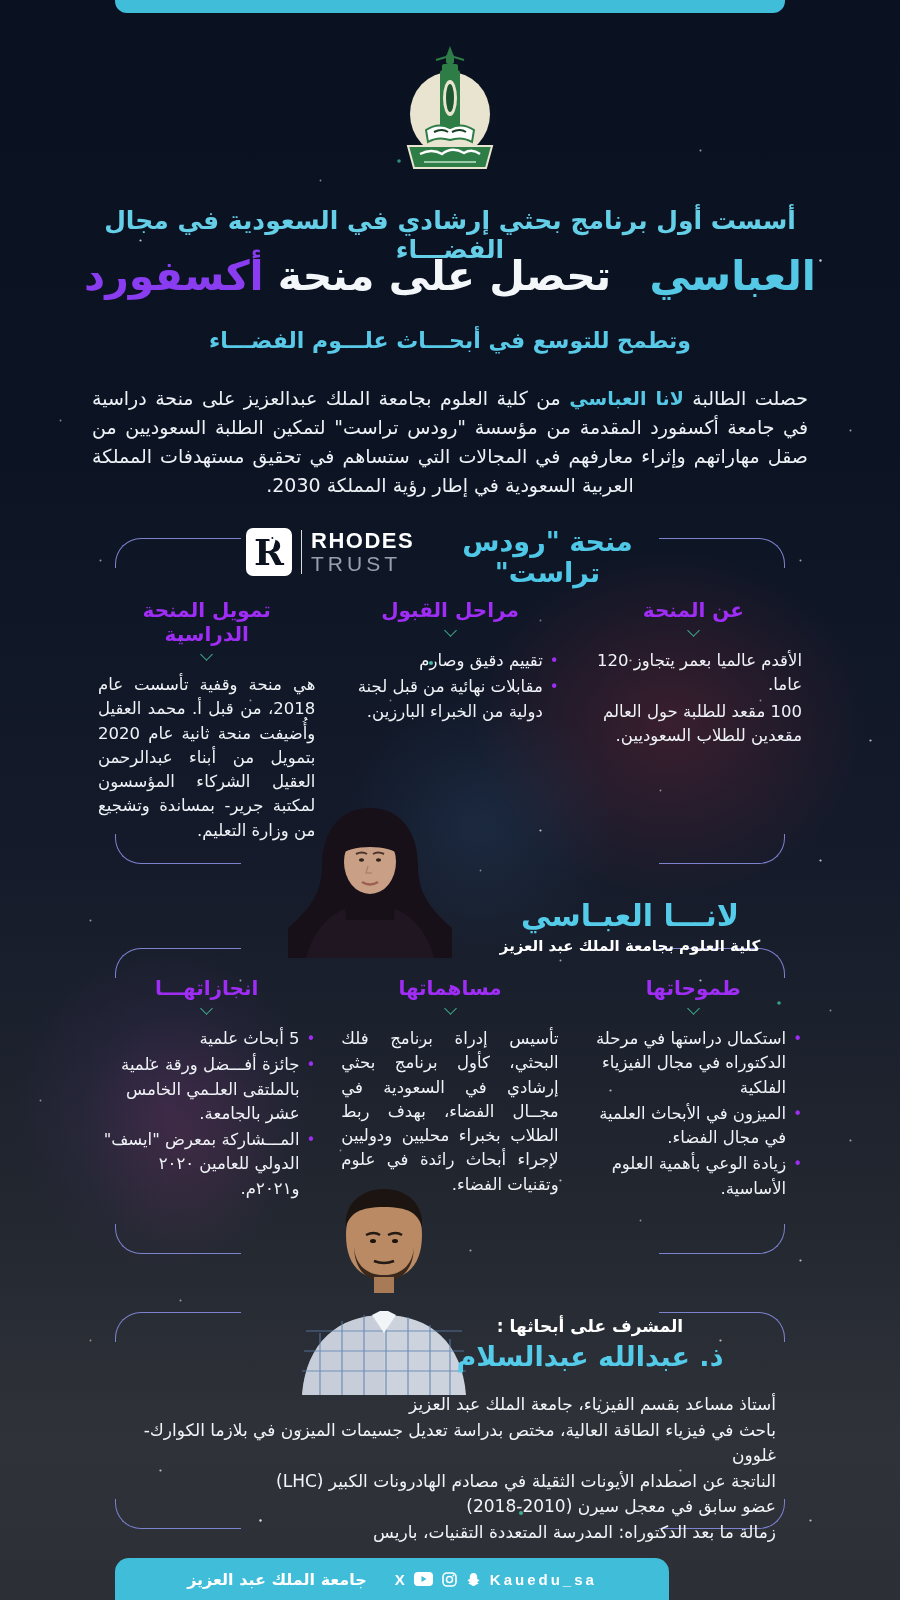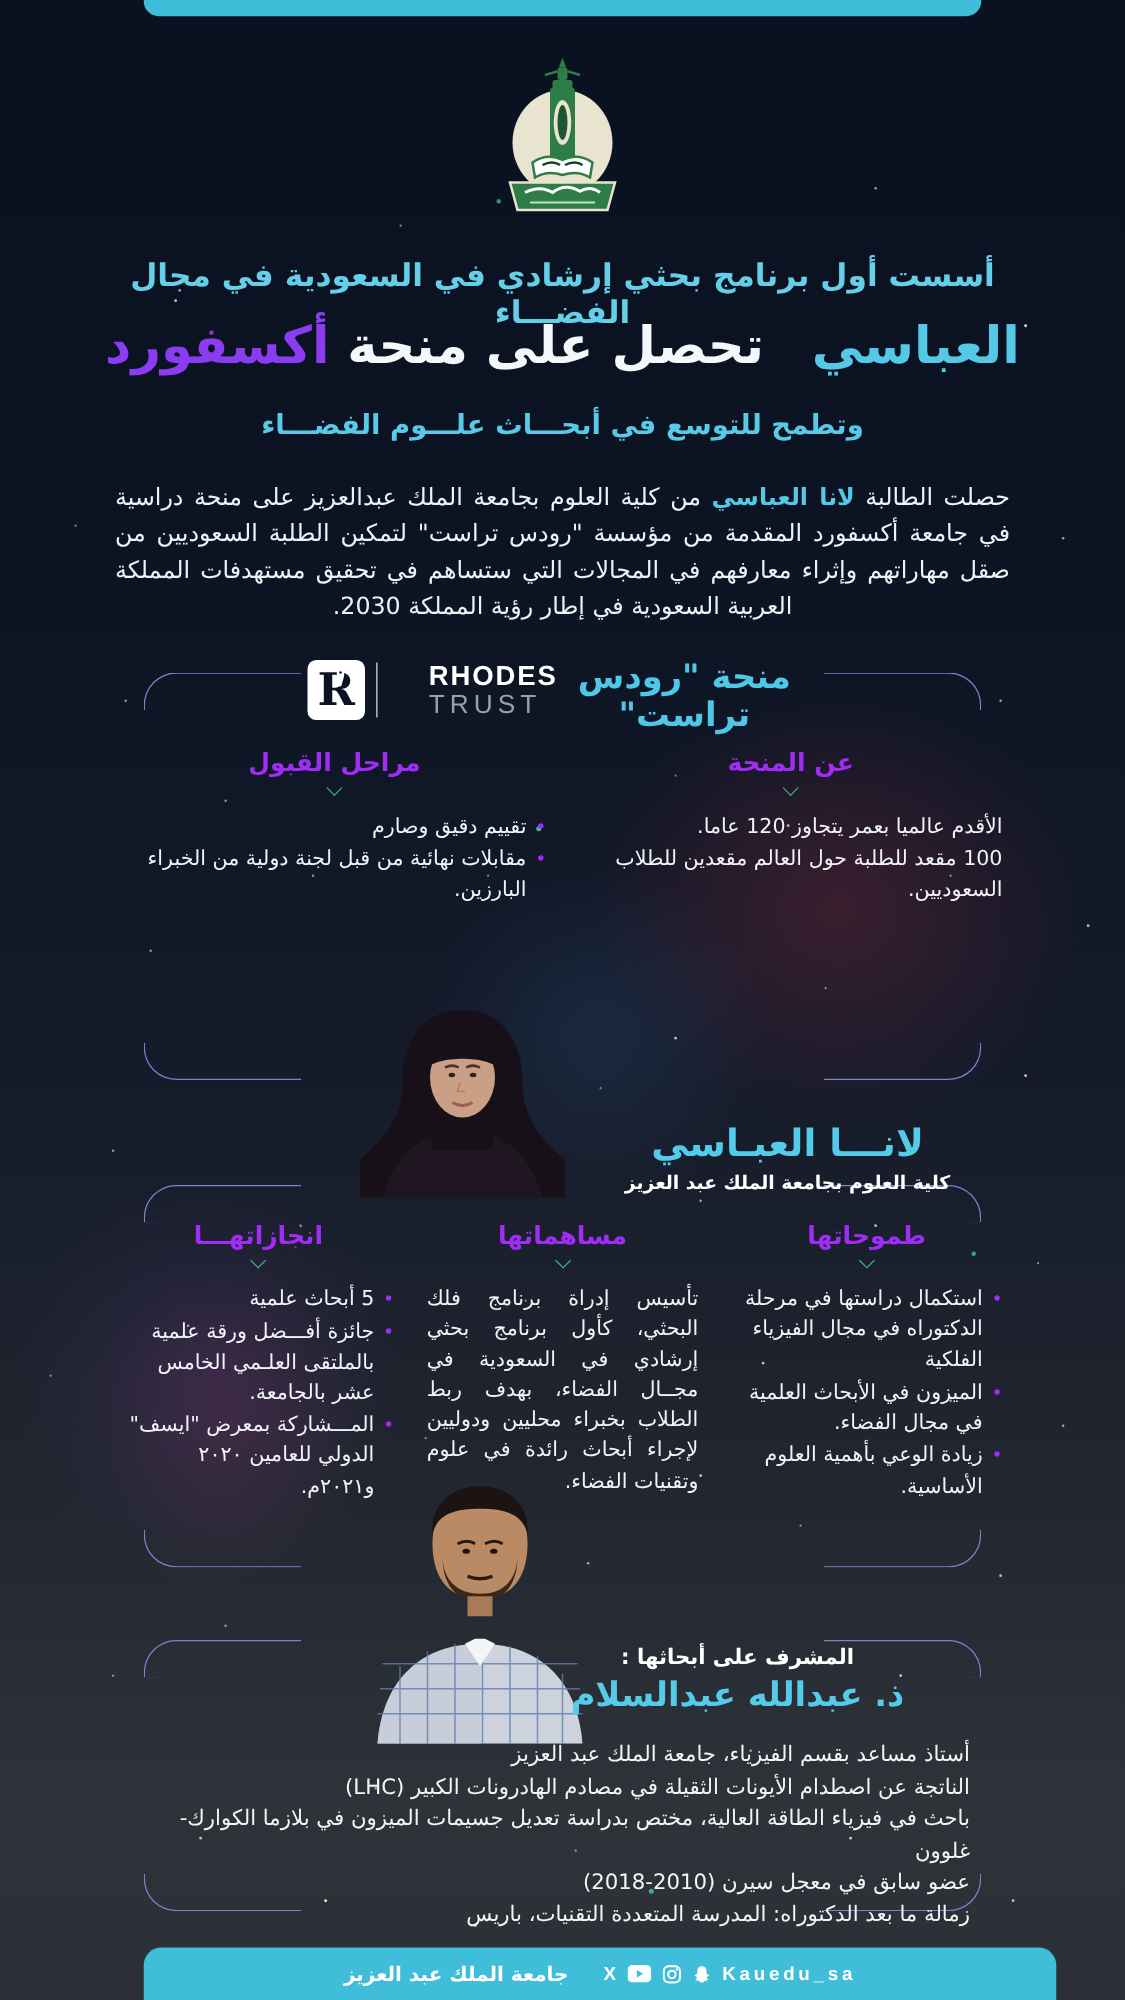--- a/index.html
+++ b/index.html
@@ -38,21 +38,21 @@
     40px 1100px 0 .4px rgba(255,255,255,.5),240px 980px 0 .5px rgba(255,255,255,.55),
     390px 700px 0 .4px rgba(255,255,255,.5),250px 700px 0 .5px rgba(255,255,255,.55),
     540px 620px 0 .4px rgba(255,255,255,.45),100px 560px 0 .5px rgba(255,255,255,.55),
     800px 560px 0 .5px rgba(255,255,255,.6);}
   .stars2{position:absolute;left:0;top:0;width:2px;height:2px;background:transparent;border-radius:50%;
     box-shadow:430px 662px 0 1px rgba(75,224,192,.8),778px 1002px 0 .8px rgba(69,214,178,.7),
     520px 1512px 0 1px rgba(63,217,181,.75),352px 1232px 0 .8px rgba(224,176,106,.7),
     398px 160px 0 .8px rgba(75,224,192,.6);}
 
   .topbar{position:absolute;left:115px;top:0;width:670px;height:13px;background:#3fbdd9;border-radius:0 0 12px 12px;}
-  .footbar{position:absolute;left:115px;top:1558px;width:730px;height:42px;background:#3fbdd9;border-radius:14px 14px 0 0;
+  .footbar{position:absolute;left:115px;top:1558px;width:554px;height:42px;background:#3fbdd9;border-radius:14px 14px 0 0;
     display:flex;align-items:center;justify-content:center;gap:28px;direction:ltr;color:#fff;}
   .footbar .uni{font-size:16px;font-weight:bold;}
   .foot-social{display:flex;align-items:center;gap:9px;}
   .foot-social .x{font-weight:bold;font-size:15px;font-family:"Liberation Sans",sans-serif;}
   .foot-social .handle{font-size:15px;font-weight:bold;letter-spacing:3px;font-family:"Liberation Sans",sans-serif;}
 
   .logo{position:absolute;left:388px;top:42px;width:124px;height:132px;}
 
   .t1{position:absolute;left:60px;top:206px;width:780px;text-align:center;font-size:25px;font-weight:bold;color:#65cfe8;}
   .t2{position:absolute;left:40px;top:252px;width:820px;text-align:center;font-size:41px;font-weight:bold;color:#f4f7fa;}
@@ -67,21 +67,21 @@
   .br.tl{border-top-width:1.5px;border-left-width:1.5px;border-top-left-radius:26px;}
   .br.tr{border-top-width:1.5px;border-right-width:1.5px;border-top-right-radius:26px;}
   .br.bl{border-bottom-width:1.5px;border-left-width:1.5px;border-bottom-left-radius:26px;}
   .br.brr{border-bottom-width:1.5px;border-right-width:1.5px;border-bottom-right-radius:26px;}
 
   .rh-title{position:absolute;left:420px;top:526px;width:255px;text-align:center;font-size:27px;font-weight:bold;color:#4fc8e8;}
   .rh-logo{position:absolute;left:246px;top:528px;display:flex;align-items:center;gap:9px;direction:ltr;}
   .rh-mark{width:46px;height:48px;background:#fff;border-radius:7px;position:relative;display:flex;align-items:center;justify-content:center;}
   .rh-mark .R{font-family:"DejaVu Serif",serif;font-weight:bold;font-size:36px;color:#0c1220;line-height:1;}
   .rh-sep{width:1px;height:44px;background:rgba(255,255,255,.85);}
-  .rh-words{display:flex;flex-direction:column;line-height:1.02;font-family:"Liberation Sans",sans-serif;margin-left:32px;}
+  .rh-words{display:flex;flex-direction:column;line-height:1.02;font-family:"Liberation Sans",sans-serif;}
   .rh-words .w1{color:#fff;font-weight:bold;font-size:22px;letter-spacing:1.5px;}
   .rh-words .w2{color:#97a0ab;font-size:21px;letter-spacing:4px;}
 
   .cols{position:absolute;left:98px;width:704px;display:flex;direction:rtl;gap:26px;}
   .cols1{top:598px;} .cols2{top:976px;}
   .col{flex:1;}
   .col-h{text-align:center;font-size:20px;font-weight:bold;color:#a02df5;}
   .chev{width:8px;height:8px;border-right:1.6px solid #3fae8c;border-bottom:1.6px solid #3fae8c;
     transform:rotate(45deg);margin:4px auto 0 auto;}
   .col-body{margin-top:14px;font-size:16.5px;line-height:1.47;color:#f0f3f7;text-align:right;}
@@ -173,20 +173,25 @@
       <div class="col-body">
         <div class="li">
             <span class="dot">•</span>
             <span>تقييم دقيق وصارم</span>
           </div>
         <div class="li">
             <span class="dot">•</span>
             <span>مقابلات نهائية من قبل لجنة دولية من الخبراء البارزين.</span>
           </div>
       </div>
+    </div>
+    <div class="col">
+      <div class="col-h">تمويل المنحة الدراسية</div>
+      <div class="chev"></div>
+      <div class="col-body just">هي منحة وقفية تأسست عام 2018، من قبل أ. محمد العقيل وأُضيفت منحة ثانية عام 2020 بتمويل من أبناء عبدالرحمن العقيل الشركاء المؤسسون لمكتبة جرير- بمساندة وتشجيع من وزارة التعليم.</div>
     </div>
   </div>
 
   <svg class="lana-photo" viewBox="0 0 188 158">
     <path d="M94 8 C60 8 46 36 46 66 C46 96 30 112 12 128 L12 158 L176 158 L176 128 C158 112 142 96 142 66 C142 36 128 8 94 8 Z" fill="#171019"></path>
     <path d="M30 158 C40 120 66 104 94 104 C122 104 148 120 158 158 Z" fill="#201621"></path>
     <ellipse cx="94" cy="62" rx="26" ry="32" fill="#c9a086"></ellipse>
     <path d="M94 16 C70 16 62 38 64 56 C72 44 116 44 124 56 C126 38 118 16 94 16 Z" fill="#171019"></path>
     <path d="M80 54 Q86 51 91 54 M97 54 Q102 51 108 54" stroke="#4a332a" stroke-width="2" fill="none"></path>
     <ellipse cx="85.5" cy="60" rx="2.6" ry="1.8" fill="#2e2019"></ellipse>
@@ -280,22 +285,22 @@
   <div class="br tr" style="right:115px;top:1312px;"></div>
   <div class="br bl" style="left:115px;top:1499px;"></div>
   <div class="br brr" style="right:115px;top:1499px;"></div>
 
   <div class="sup-block">
     <div class="sup-label">المشرف على أبحاثها :</div>
     <div class="sup-name">ذ. عبدالله عبدالسلام</div>
   </div>
   <div class="sup-bio">
     <div>أستاذ مساعد بقسم الفيزياء، جامعة الملك عبد العزيز</div>
+    <div>باحث في فيزياء الطاقة العالية، مختص بدراسة تعديل جسيمات الميزون في بلازما الكوارك-غلوون</div>
     <div>الناتجة عن اصطدام الأيونات الثقيلة في مصادم الهادرونات الكبير (LHC)</div>
-    <div>باحث في فيزياء الطاقة العالية، مختص بدراسة تعديل جسيمات الميزون في بلازما الكوارك-غلوون</div>
     <div>عضو سابق في معجل سيرن (2010-2018)</div>
     <div>زمالة ما بعد الدكتوراه: المدرسة المتعددة التقنيات، باريس</div>
   </div>
 
   <div class="footbar">
     <span class="uni" dir="rtl">جامعة الملك عبد العزيز</span>
     <span class="foot-social">
       <span class="x">X</span>
       <svg width="19" height="14" viewBox="0 0 19 14">
         <rect x="0" y="0" width="19" height="14" rx="4" fill="#fff"></rect>

